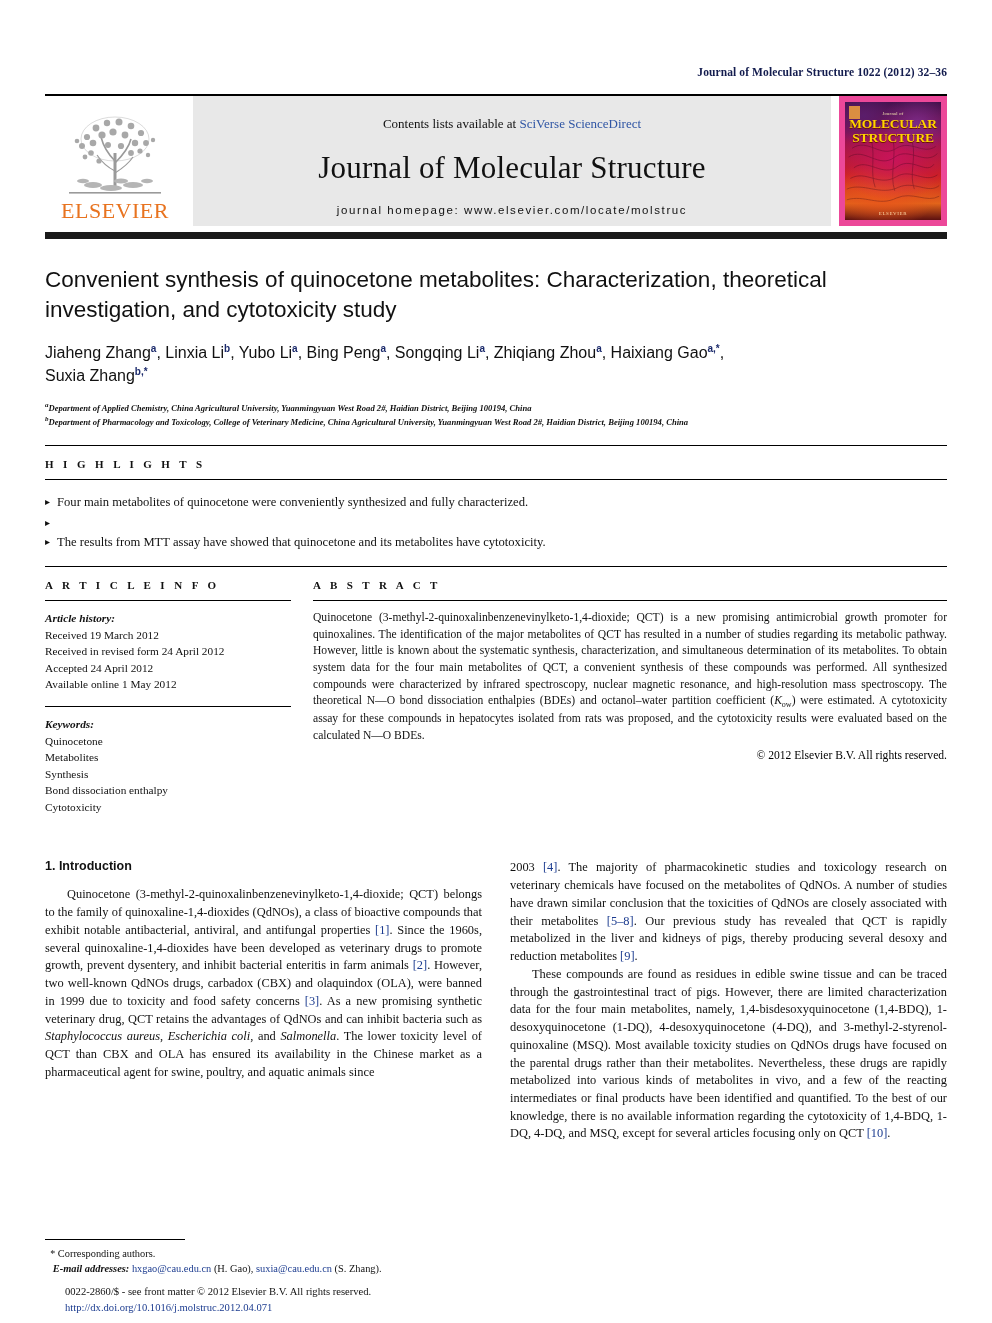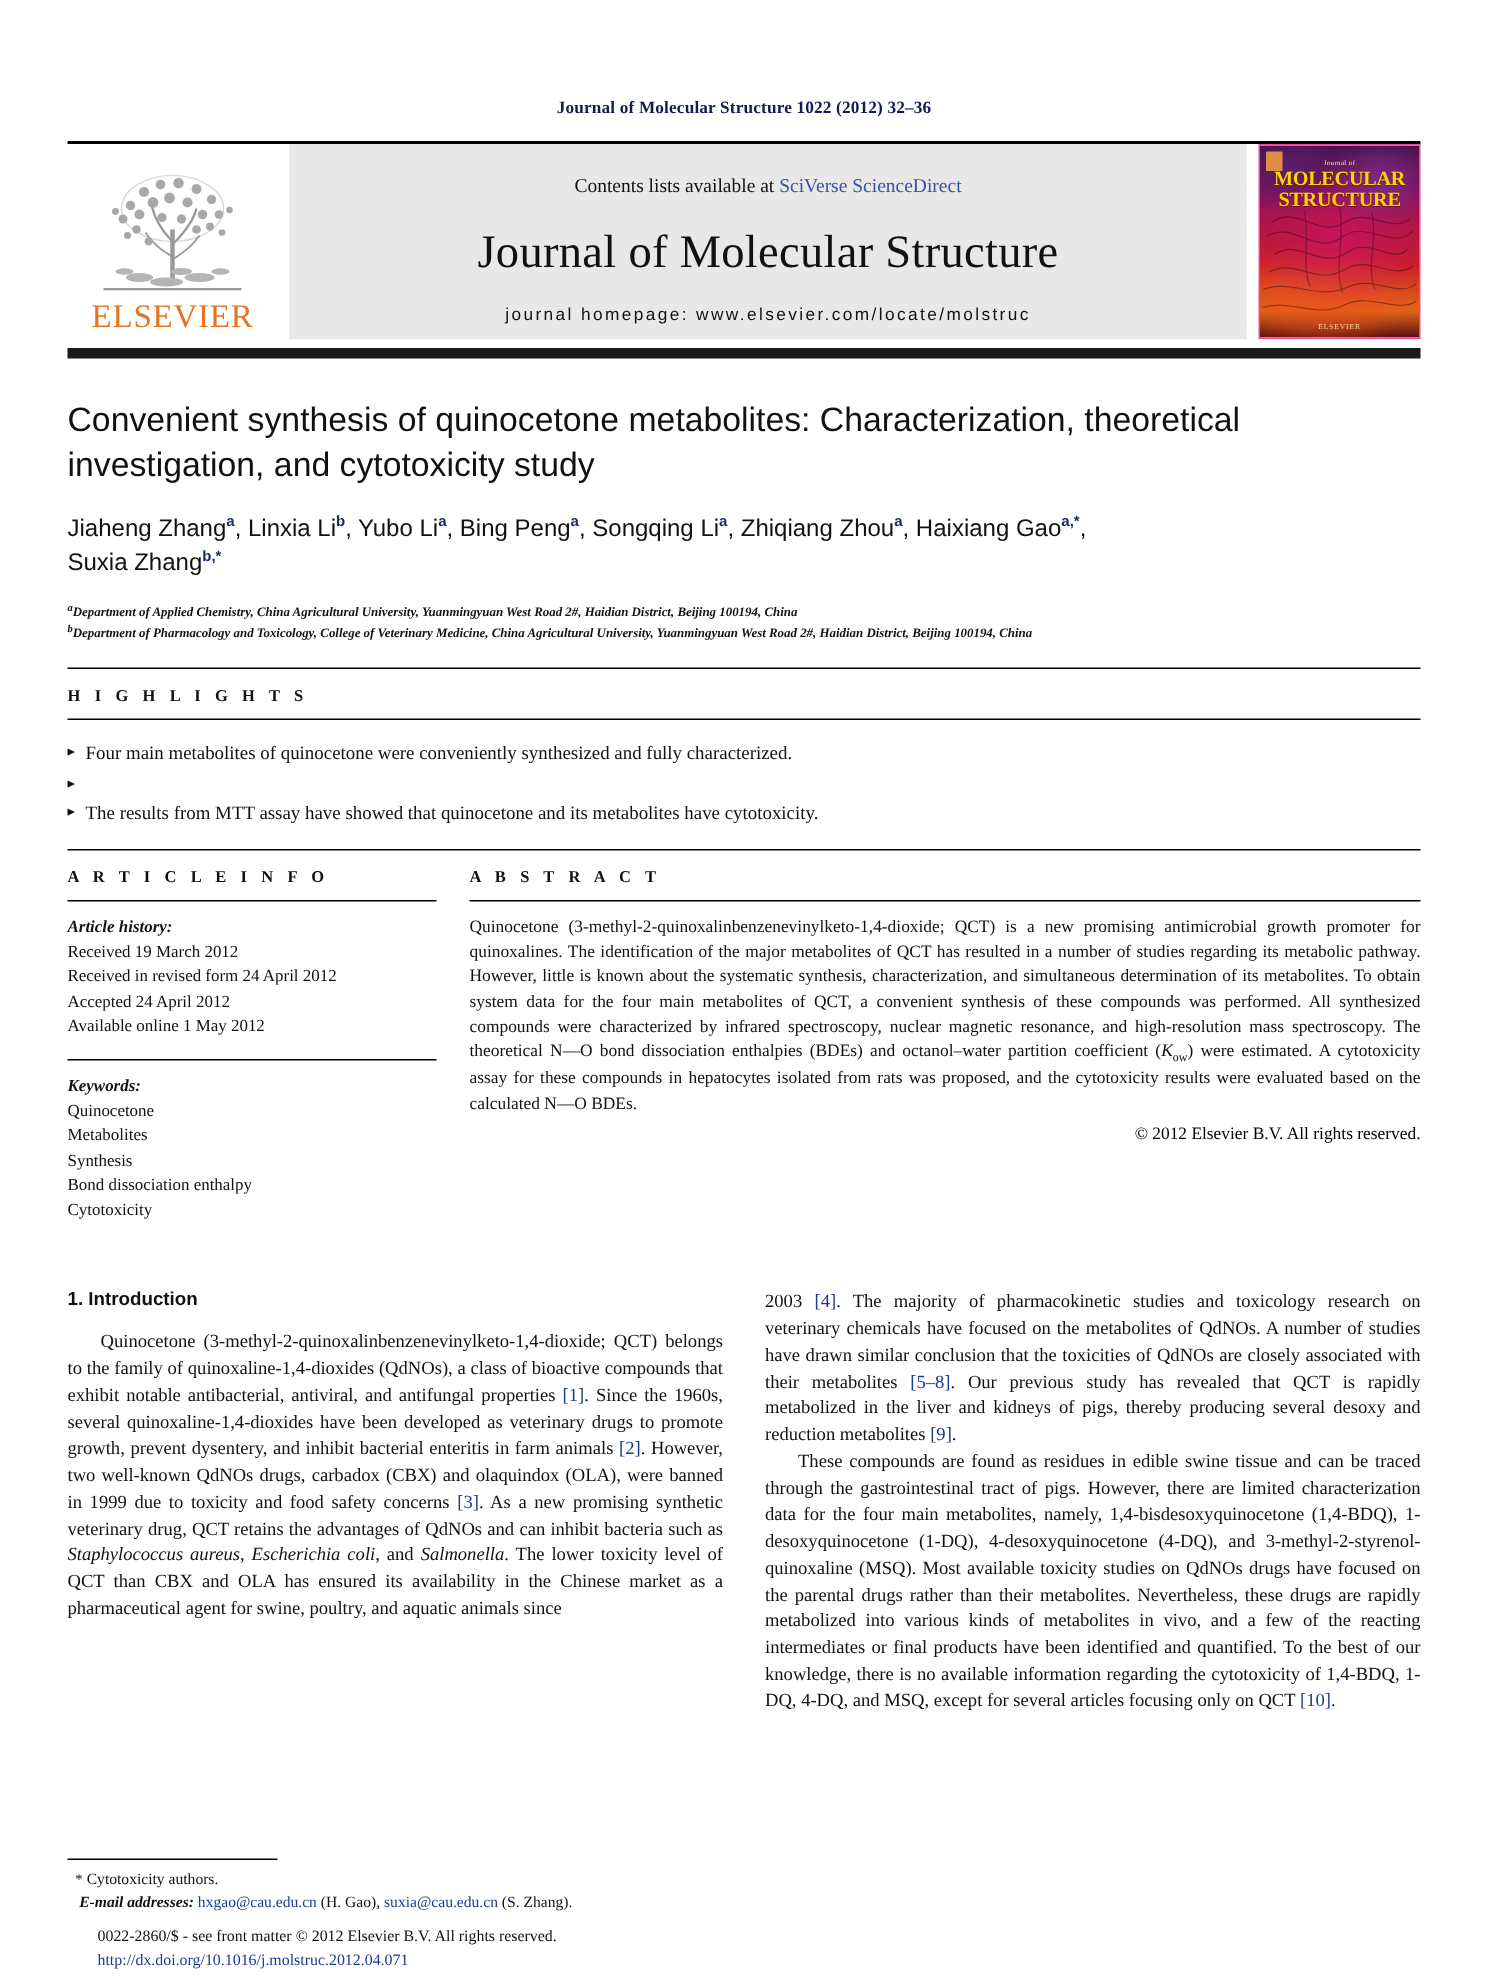--- a/index.html
+++ b/index.html
@@ -10,21 +10,21 @@
     background: #ffffff;
     font-family: "Liberation Serif", "DejaVu Serif", serif;
     color: #000000;
     position: relative;
     overflow: hidden;
   }
   .page { position: relative; width: 992px; height: 1323px; padding: 0 45px; }
 
   
   .running-head {
-    text-align: center;
+    text-align: right;
     font-size: 11.5px;
     font-weight: bold;
     color: #131c4e;
     padding-top: 66px;
     letter-spacing: .1px;
   }
 
   
   .masthead {
     margin-top: 16px;
@@ -75,21 +75,21 @@
     font-family: "Liberation Sans", sans-serif;
     font-size: 11.5px;
     letter-spacing: 1.6px;
     color: #111;
   }
   .ms-cover {
     width: 108px;
     flex: 0 0 108px;
     position: relative;
     overflow: hidden;
-    border: 1px solid #ec4899;
+    border: 6px solid #ec4899;
   }
   .cover-art {
     position: absolute;
     inset: 0;
     background:
       radial-gradient(ellipse 60% 40% at 75% 18%, #7a2a86 0%, rgba(122,42,134,0) 62%),
       radial-gradient(ellipse 70% 40% at 20% 12%, #5a1d6b 0%, rgba(90,29,107,0) 60%),
       radial-gradient(ellipse 90% 50% at 50% 48%, #c8145a 0%, rgba(200,20,90,0) 70%),
       radial-gradient(ellipse 80% 40% at 40% 78%, #e8541b 0%, rgba(232,84,27,0) 72%),
       linear-gradient(180deg, #3d1048 0%, #8e1155 28%, #cc2020 62%, #e2641a 86%, #5c1010 100%);
@@ -399,21 +399,21 @@
     <div class="bcol">
       <p class="para noindent">2003 <span class="ref">[4]</span>. The majority of pharmacokinetic studies and toxicology research on veterinary chemicals have focused on the metabolites of QdNOs. A number of studies have drawn similar conclusion that the toxicities of QdNOs are closely associated with their metabolites <span class="ref">[5–8]</span>. Our previous study has revealed that QCT is rapidly metabolized in the liver and kidneys of pigs, thereby producing several desoxy and reduction metabolites <span class="ref">[9]</span>.</p>
       <p class="para">These compounds are found as residues in edible swine tissue and can be traced through the gastrointestinal tract of pigs. However, there are limited characterization data for the four main metabolites, namely, 1,4-bisdesoxyquinocetone (1,4-BDQ), 1-desoxyquinocetone (1-DQ), 4-desoxyquinocetone (4-DQ), and 3-methyl-2-styrenol-quinoxaline (MSQ). Most available toxicity studies on QdNOs drugs have focused on the parental drugs rather than their metabolites. Nevertheless, these drugs are rapidly metabolized into various kinds of metabolites in vivo, and a few of the reacting intermediates or final products have been identified and quantified. To the best of our knowledge, there is no available information regarding the cytotoxicity of 1,4-BDQ, 1-DQ, 4-DQ, and MSQ, except for several articles focusing only on QCT <span class="ref">[10]</span>.</p>
     </div>
   </div>
 
   <div class="footnote-wrap">
     <div class="fn-rule"></div>
     <div class="fn-line">
       &nbsp;&nbsp;<span class="star">*</span>
-      <span>Cytotoxicity authors.</span>
+      <span>Corresponding authors.</span>
     </div>
     <div class="fn-line">
       &nbsp;&nbsp;&nbsp;<span class="fn-email">E-mail addresses:</span>
       <span class="link-blue">hxgao@cau.edu.cn</span>
       <span>(H. Gao),</span>
       <span class="link-blue">suxia@cau.edu.cn</span>
       <span>(S. Zhang).</span>
     </div>
   </div>
 

